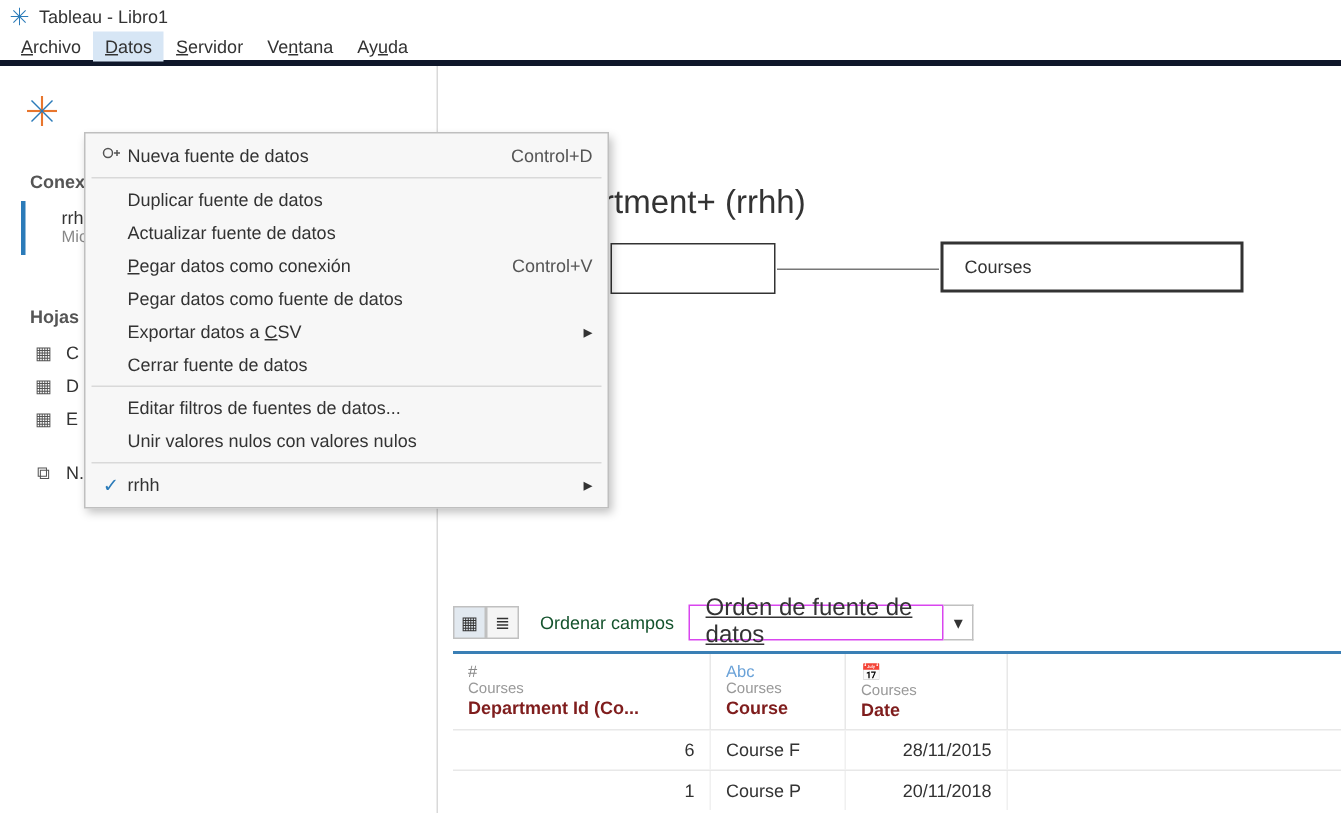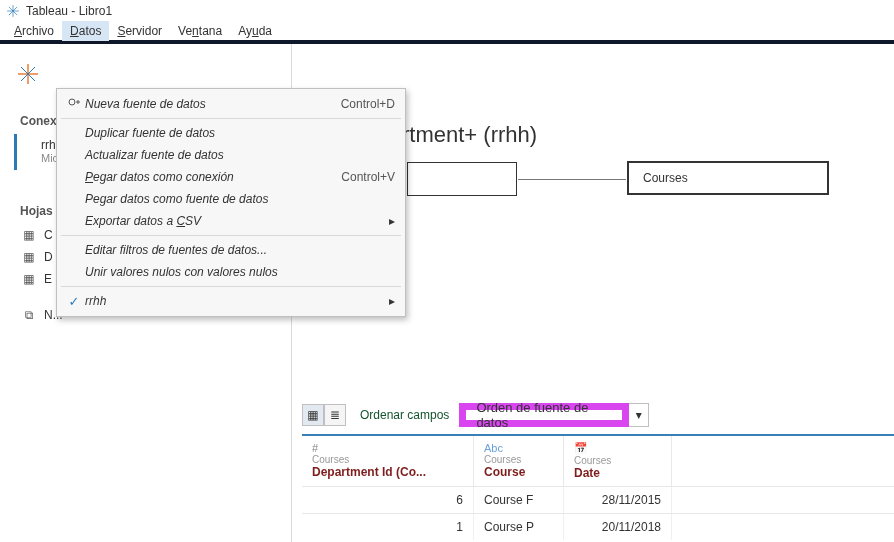--- a/index.html
+++ b/index.html
@@ -12,21 +12,21 @@
 
   
   .menubar { height: 22px; display: flex; align-items: center; padding-left: 6px; border-bottom: 4px solid #0f172a; }
   .menubar .menuitem { padding: 3px 8px; font-size: 12px; cursor: default; }
   .menubar .menuitem.active { background: #d7e6f5; }
 
   
   .dropdown { position: absolute; left: 56px; top: 44px; width: 350px; background: #f7f7f7; border: 1px solid #bfbfbf; box-shadow: 2px 3px 6px rgba(0,0,0,0.25); z-index: 100; padding: 4px 0; }
   .dropdown .row { display: flex; align-items: center; height: 22px; padding: 0 10px 0 6px; cursor: default; }
   .dropdown .row .icon-slot { width: 22px; display: flex; align-items: center; justify-content: center; }
-  .dropdown .row .label { flex: 1; font-size: 12px; color: #333; font-style: italic; }
+  .dropdown .row .label { flex: 1; font-size: 12px; color: #333; }
   .dropdown .row .shortcut { font-size: 12px; color: #555; }
   .dropdown .row .sub { width: 10px; text-align: right; color: #333; }
   .dropdown .sep { height: 1px; background: #d9d9d9; margin: 3px 4px; }
   .dropdown .row.checked .icon-slot::before { content: "✓"; color: #2b7bb9; font-size: 13px; }
 
   
   .app-body { position: relative; display: flex; height: calc(542px - 44px); }
   .leftpanel { width: 292px; border-right: 1px solid #d9d9d9; background: #fff; position: relative; }
 
   .section-label { font-size: 12px; font-weight: 600; color: #555; padding: 12px 12px 6px 20px; }
@@ -45,21 +45,21 @@
   .table-chip.active { border: 2px solid #333; }
   .join-line { position: absolute; height: 1px; background: #777; }
 
   
   .grid-controls { position: absolute; left: 10px; top: 356px; height: 30px; display: flex; align-items: center; gap: 10px; }
   .view-toggle { display: flex; }
   .view-toggle .btn { width: 22px; height: 22px; border: 1px solid #c0c0c0; background: #f5f5f5; display: flex; align-items: center; justify-content: center; }
   .view-toggle .btn.active { background: #e2e9f0; }
   .order-label { font-size: 12px; color: #14532d; margin-left: 4px; }
   .order-select { display: flex; height: 24px; }
-  .order-select .sel-text { border: 7px solid #d946ef; padding: 3px 10px; font-size: 13px; width: 170px; display:flex; align-items:center; }
+  .order-select .sel-text { border: 1px solid #d946ef; padding: 3px 10px; font-size: 16px; width: 170px; display:flex; align-items:center;text-decoration:underline; }
   .order-select .sel-caret { width: 20px; border: 1px solid #c0c0c0; border-left: 0; display: flex; align-items: center; justify-content: center; }
 
   
   .datatable { position: absolute; left: 10px; top: 390px; right: 0; }
   .dt-head { display: flex; border-top: 2px solid #3a7fb5; }
   .dt-col { border-right: 1px solid #e8e8e8; padding: 6px 10px; }
   .dt-col.c1 { width: 172px; }
   .dt-col.c2 { width: 90px; }
   .dt-col.c3 { width: 108px; }
   .dt-type { font-size: 11px; color: #888; }
@@ -229,20 +229,24 @@
     </div>
     <div class="row">
       <span class="icon-slot"></span>
       <span class="label">Pegar datos como fuente de datos</span>
     </div>
     <div class="row">
       <span class="icon-slot"></span>
       <span class="label">Exportar datos a <span style="text-decoration:underline">C</span>SV</span>
       <span class="sub">▸</span>
     </div>
+    <div class="row">
+      <span class="icon-slot"></span>
+      <span class="label">Cerrar fuente de datos</span>
+    </div>
     <div class="sep"></div>
 
     <div class="row">
       <span class="icon-slot"></span>
       <span class="label">Editar filtros de fuentes de datos...</span>
     </div>
     <div class="row">
       <span class="icon-slot"></span>
       <span class="label">Unir valores nulos con valores nulos</span>
     </div>

